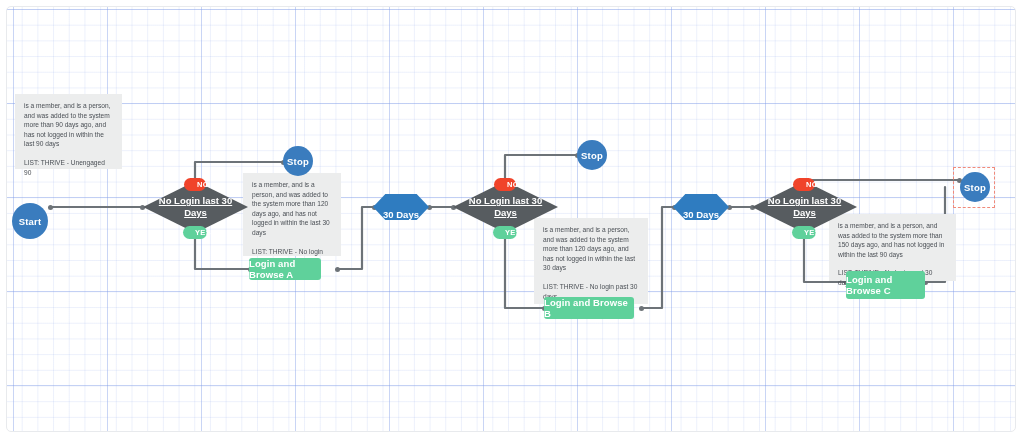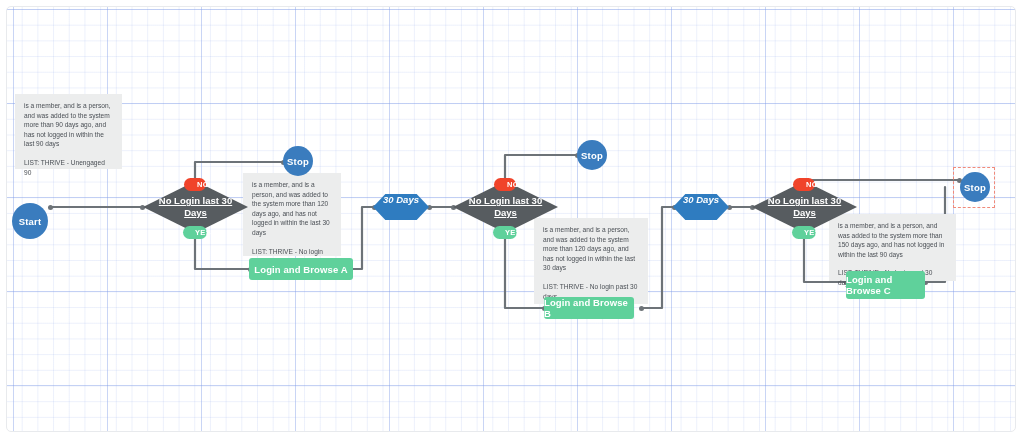--- a/index.html
+++ b/index.html
@@ -75,23 +75,22 @@
     font-weight: bold;
     line-height: 12px;
     width: 74%;
     text-decoration: underline;
   }
   
   .octagon-node {
     background: #2f7cc0;
     clip-path: polygon(22% 0%, 78% 0%, 100% 50%, 78% 100%, 22% 100%, 0% 50%);
     display: flex;
-    align-items: flex-start;
-    justify-content: center;
-    font-style: italic;
+    align-items: flex-end;
+    justify-content: center;
   }
   .octagon-label {
     color: #ffffff;
     font-size: 9.5px;
     font-weight: bold;
   }
   
   .action-node {
     background: #5fd19b;
     border-radius: 3px;
@@ -229,21 +228,21 @@
       <span>NO</span>
     </div>
     <div class="node badge badge-yes" style="left:176px; top:219px; width:24px; height:13px;">
       <span>YES</span>
     </div>
 
     <div class="node circle-node" style="left:276px; top:139px; width:30px; height:30px;">
       <span>Stop</span>
     </div>
 
-    <div class="node action-node" style="left:242px; top:251px; width:104px; height:22px;">
+    <div class="node action-node" style="left:242px; top:251px; width:72px; height:22px;">
       <span>Login and Browse A</span>
     </div>
 
     <div class="node octagon-node" style="left:366px; top:187px; width:56px; height:26px;">
       <span class="octagon-label">30 Days</span>
     </div>
 
     <div class="node diamond-node" style="left:446px; top:174px; width:105px; height:52px;">
       <span class="diamond-label">No Login last 30 Days</span>
     </div>

